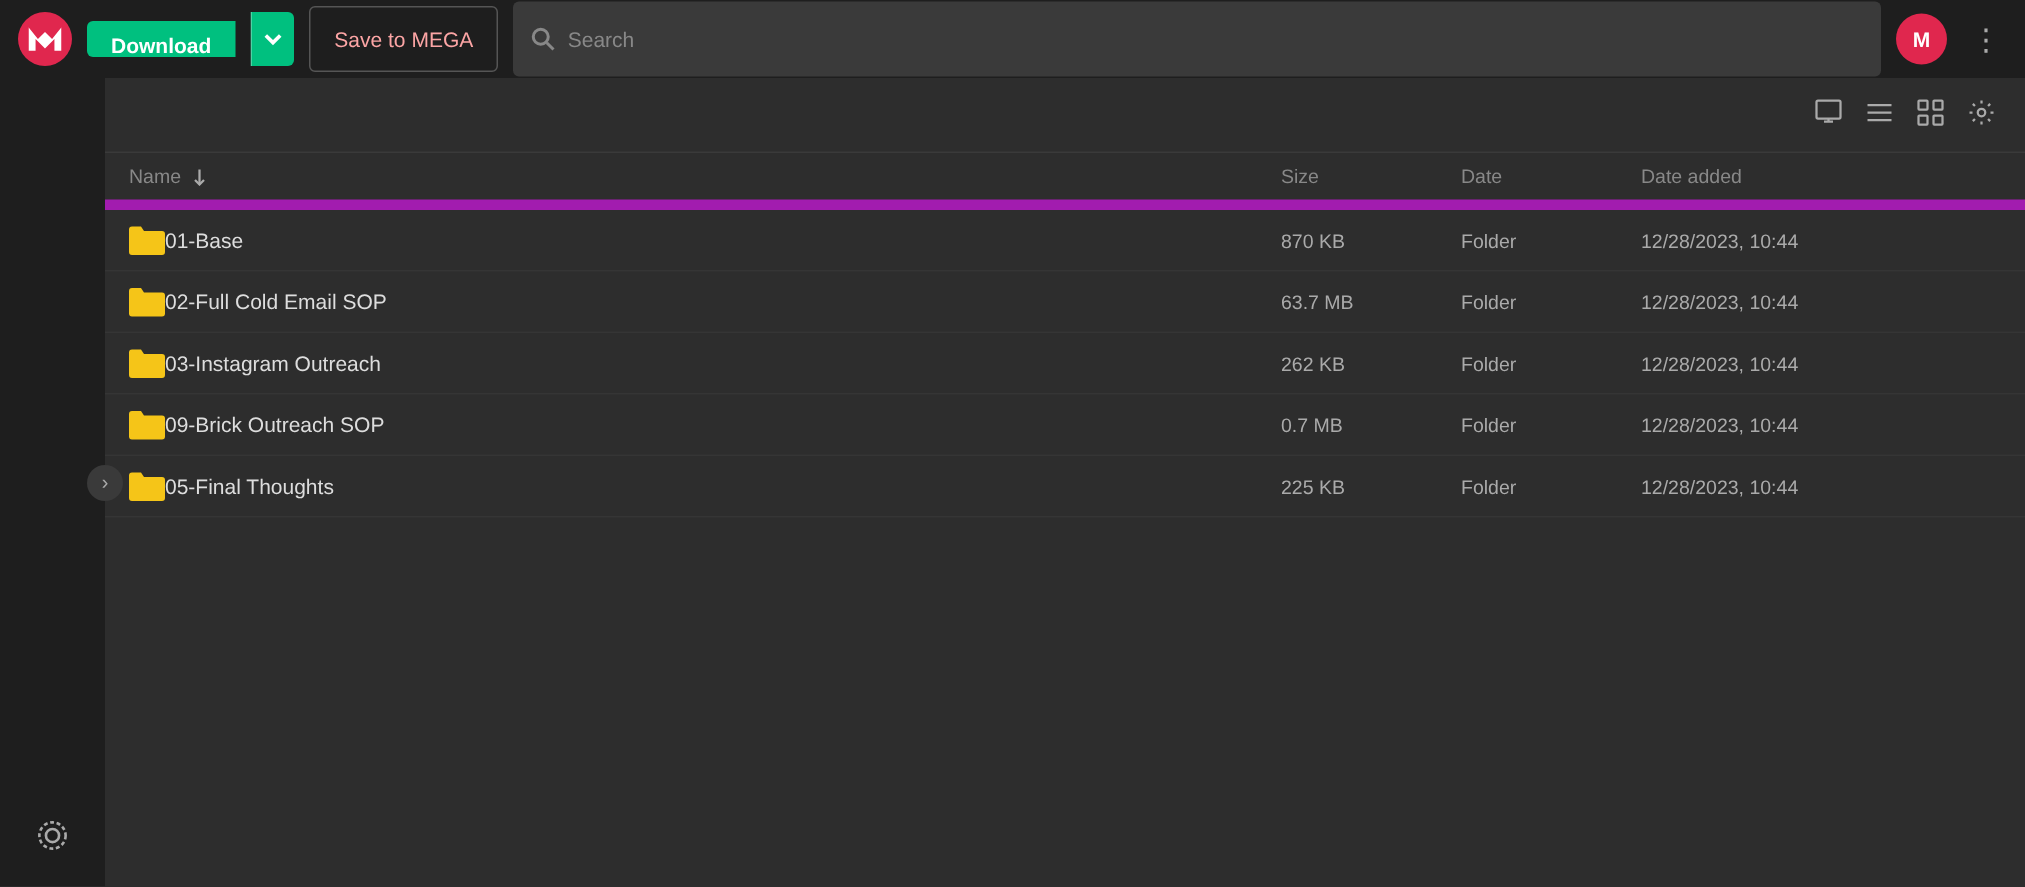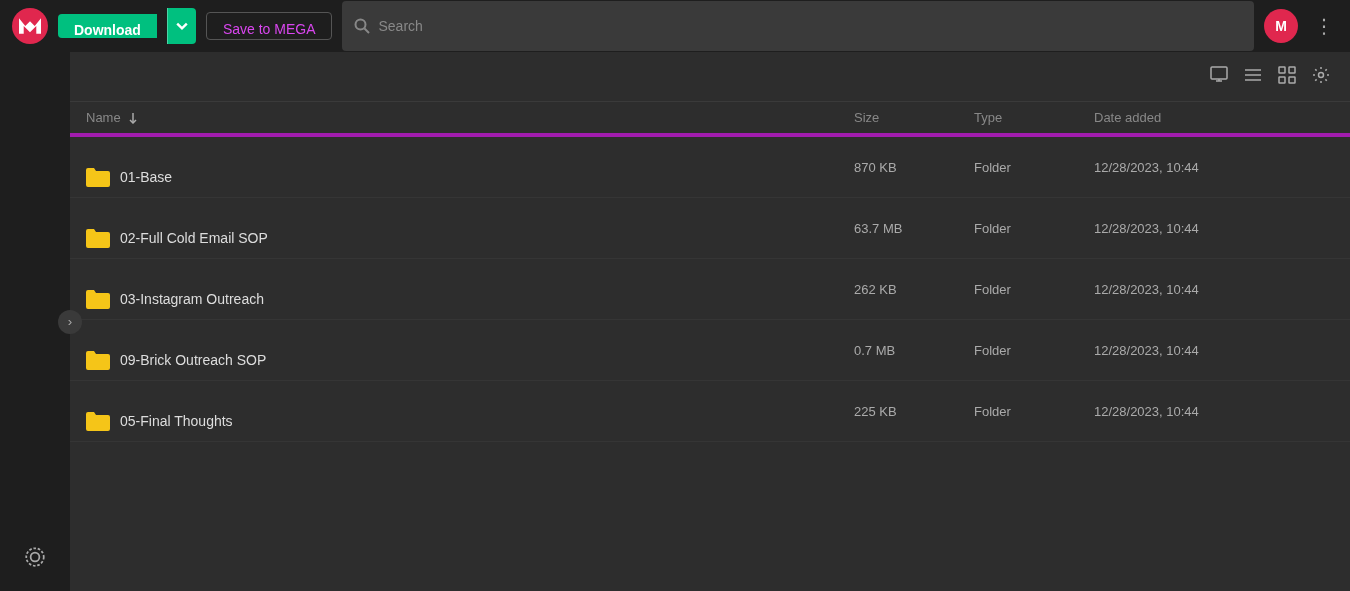--- a/index.html
+++ b/index.html
@@ -58,27 +58,27 @@
       padding: 8px 8px;
       cursor: pointer;
       height: 36px;
       display: flex;
       align-items: center;
     }
     .btn-download-arrow svg { width: 12px; height: 12px; }
 
     .btn-save {
       background: transparent;
-      color: #d946ef;
+      color: #fca5a5;
       border: 1px solid #555;
       border-radius: 4px;
       padding: 8px 16px;
       font-size: 14px;
       cursor: pointer;
-      height: 28px;
+      height: 44px;
     }
 
     .search-wrap {
       flex: 1;
       background: #3a3a3a;
       border-radius: 4px;
       display: flex;
       align-items: center;
       padding: 0 12px;
       height: 50px;
@@ -220,21 +220,21 @@
 
     
     .file-table {
       flex: 1;
       overflow-y: auto;
     }
     .table-header {
       display: grid;
       grid-template-columns: 1fr 120px 120px 200px 40px;
       padding: 8px 16px;
-      border-bottom: 4px solid #a21caf;
+      border-bottom: 7px solid #a21caf;
       color: #888;
       font-size: 13px;
       position: sticky;
       top: 0;
       background: #2d2d2d;
       z-index: 1;
     }
     .col-name {
       display: flex;
       align-items: center;
@@ -246,23 +246,21 @@
       display: grid;
       grid-template-columns: 1fr 120px 120px 200px 40px;
       padding: 8px 16px;
       border-bottom: 1px solid #353535;
       align-items: center;
       cursor: pointer;
     }
     .file-name-cell {
       display: flex;
       align-items: center;
-      gap: 10px;
       color: #ddd;
-      margin-top: 20px;
     }
     .folder-icon {
       width: 24px;
       height: 24px;
       flex-shrink: 0;
     }
     .col-size, .col-type, .col-date {
       color: #aaa;
       font-size: 13px;
     }
@@ -361,21 +359,21 @@
     <div class="file-table">
       <div class="table-header">
         <div class="col-name">
           <span>Name</span>
           <svg viewBox="0 0 10 12" fill="none" stroke="currentColor" stroke-width="1.5">
             <polyline points="5,1 5,11"></polyline>
             <polyline points="2,8 5,11 8,8"></polyline>
           </svg>
         </div>
         <div>Size</div>
-        <div>Type</div>
+        <div>Date</div>
         <div>Date added</div>
         <div></div>
       </div>
 
       <div id="table-body">
           <div class="table-row">
       <div class="file-name-cell">
         <svg class="folder-icon" viewBox="0 0 24 20" fill="#f5c518">
           <path d="M0 3a2 2 0 0 1 2-2h6l2 3h12a2 2 0 0 1 2 2v12a2 2 0 0 1-2 2H2a2 2 0 0 1-2-2V3z"></path>
         </svg>

